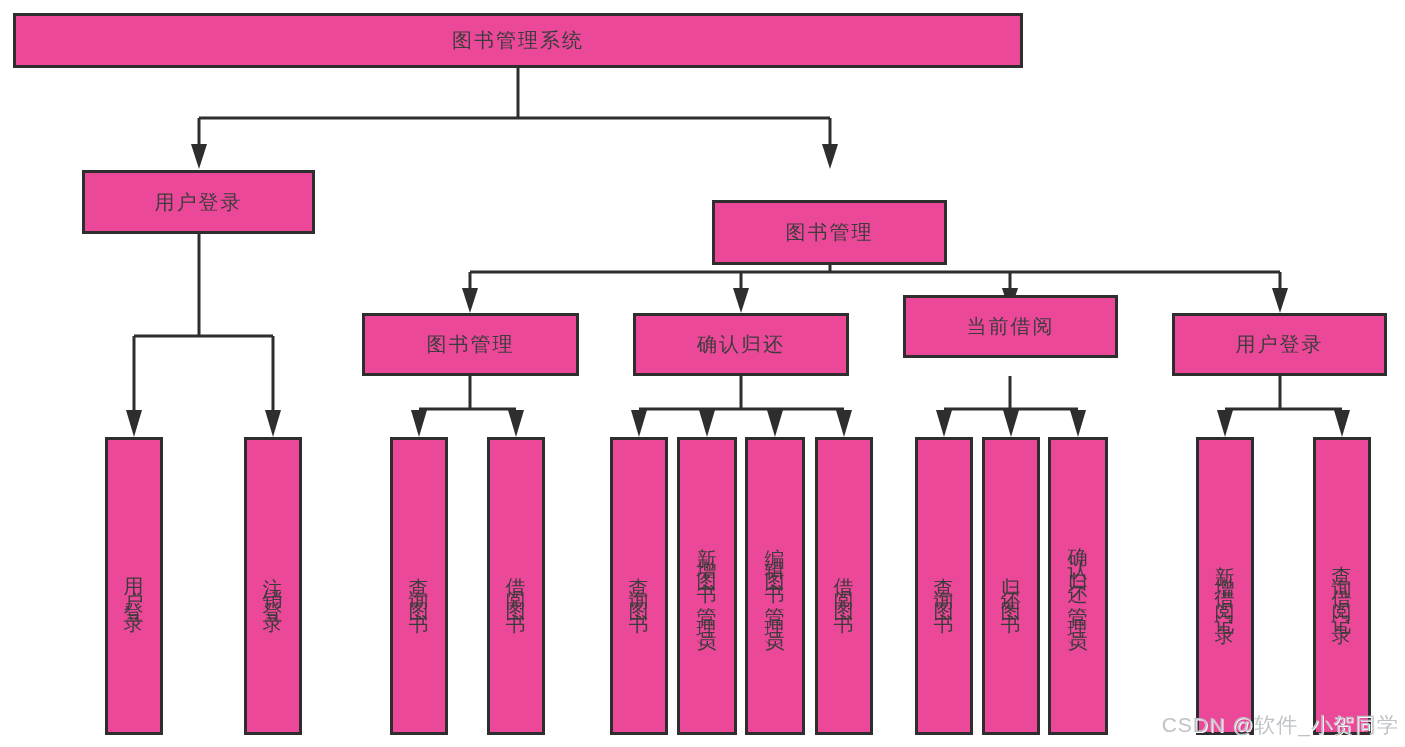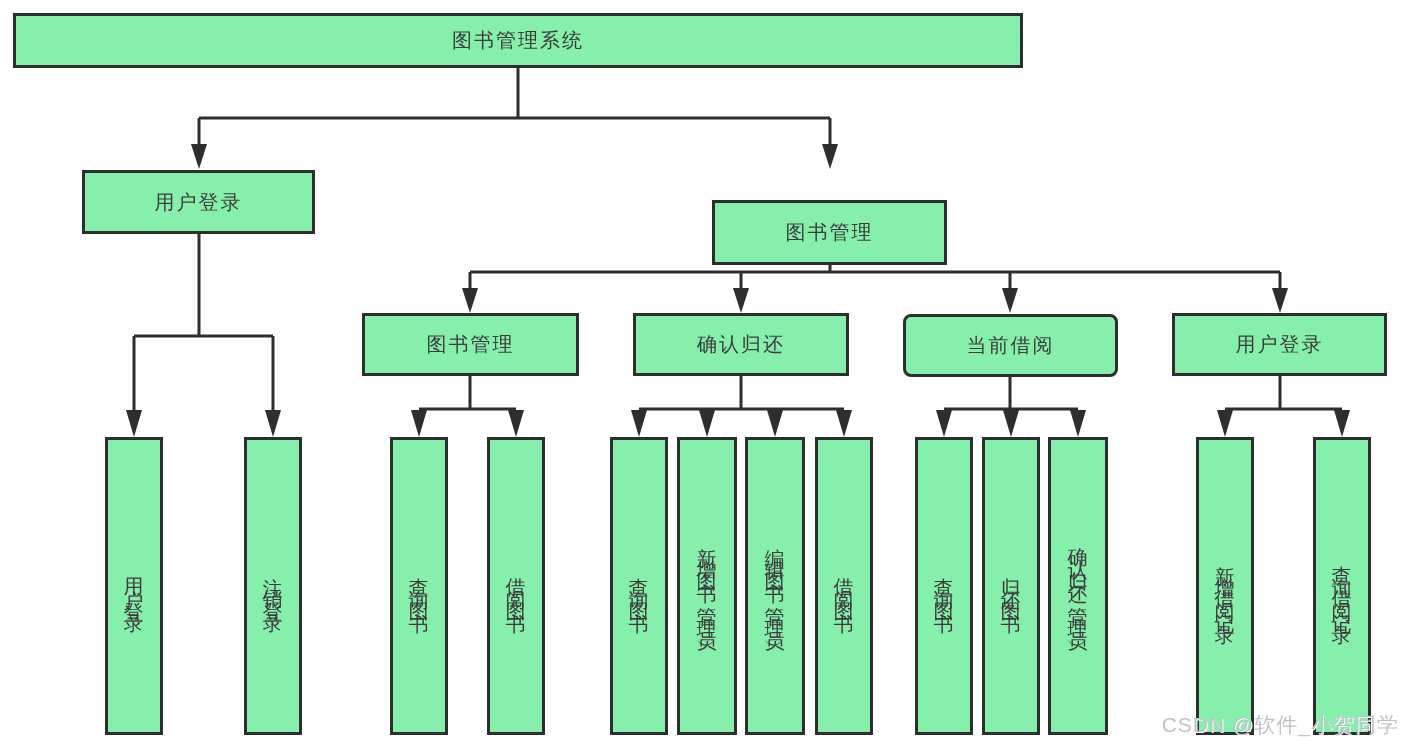--- a/index.html
+++ b/index.html
@@ -17,21 +17,21 @@
     font-family:"Liberation Sans", sans-serif;
     overflow:hidden;
   }
   .connector{position:absolute;left:0;top:0;z-index:1;}
   .connector path{stroke:var(--line);stroke-width:3;fill:none;}
   .connector polygon{fill:var(--line);stroke:none;}
   .node{
     position:absolute;z-index:2;
     box-sizing:border-box;
     border:3px solid var(--box-border);
-    background:#86efac;
+    background:#ec4899;
     display:flex;align-items:center;justify-content:center;
     color:var(--text);
   }
   .h-node{font-size:20px;letter-spacing:2px;white-space:nowrap;}
   .v-node .vtext{
     writing-mode:vertical-rl;
     font-size:20px;line-height:1;
     letter-spacing:12px;
     color:var(--text);
   }
@@ -94,21 +94,21 @@
   <div class="node h-node" style="left:712px;top:169px;width:235px;height:65px;margin-top:31px;">
     <span>图书管理</span>
   </div>
 
   <div class="node h-node" style="left:362px;top:313px;width:217px;height:63px;">
     <span>图书管理</span>
   </div>
   <div class="node h-node" style="left:633px;top:313px;width:216px;height:63px;">
     <span>确认归还</span>
   </div>
-  <div class="node h-node" style="left:903px;top:314px;width:215px;height:63px;border-radius:8px;">
+  <div class="node h-node" style="left:903px;top:295px;width:215px;height:63px;">
     <span>当前借阅</span>
   </div>
   <div class="node h-node" style="left:1172px;top:313px;width:215px;height:63px;">
     <span>用户登录</span>
   </div>
 
   <div class="node v-node" style="left:105px;top:437px;width:58px;height:298px;">
     <span class="vtext">用户登录</span>
   </div>
   <div class="node v-node" style="left:244px;top:437px;width:58px;height:298px;">

